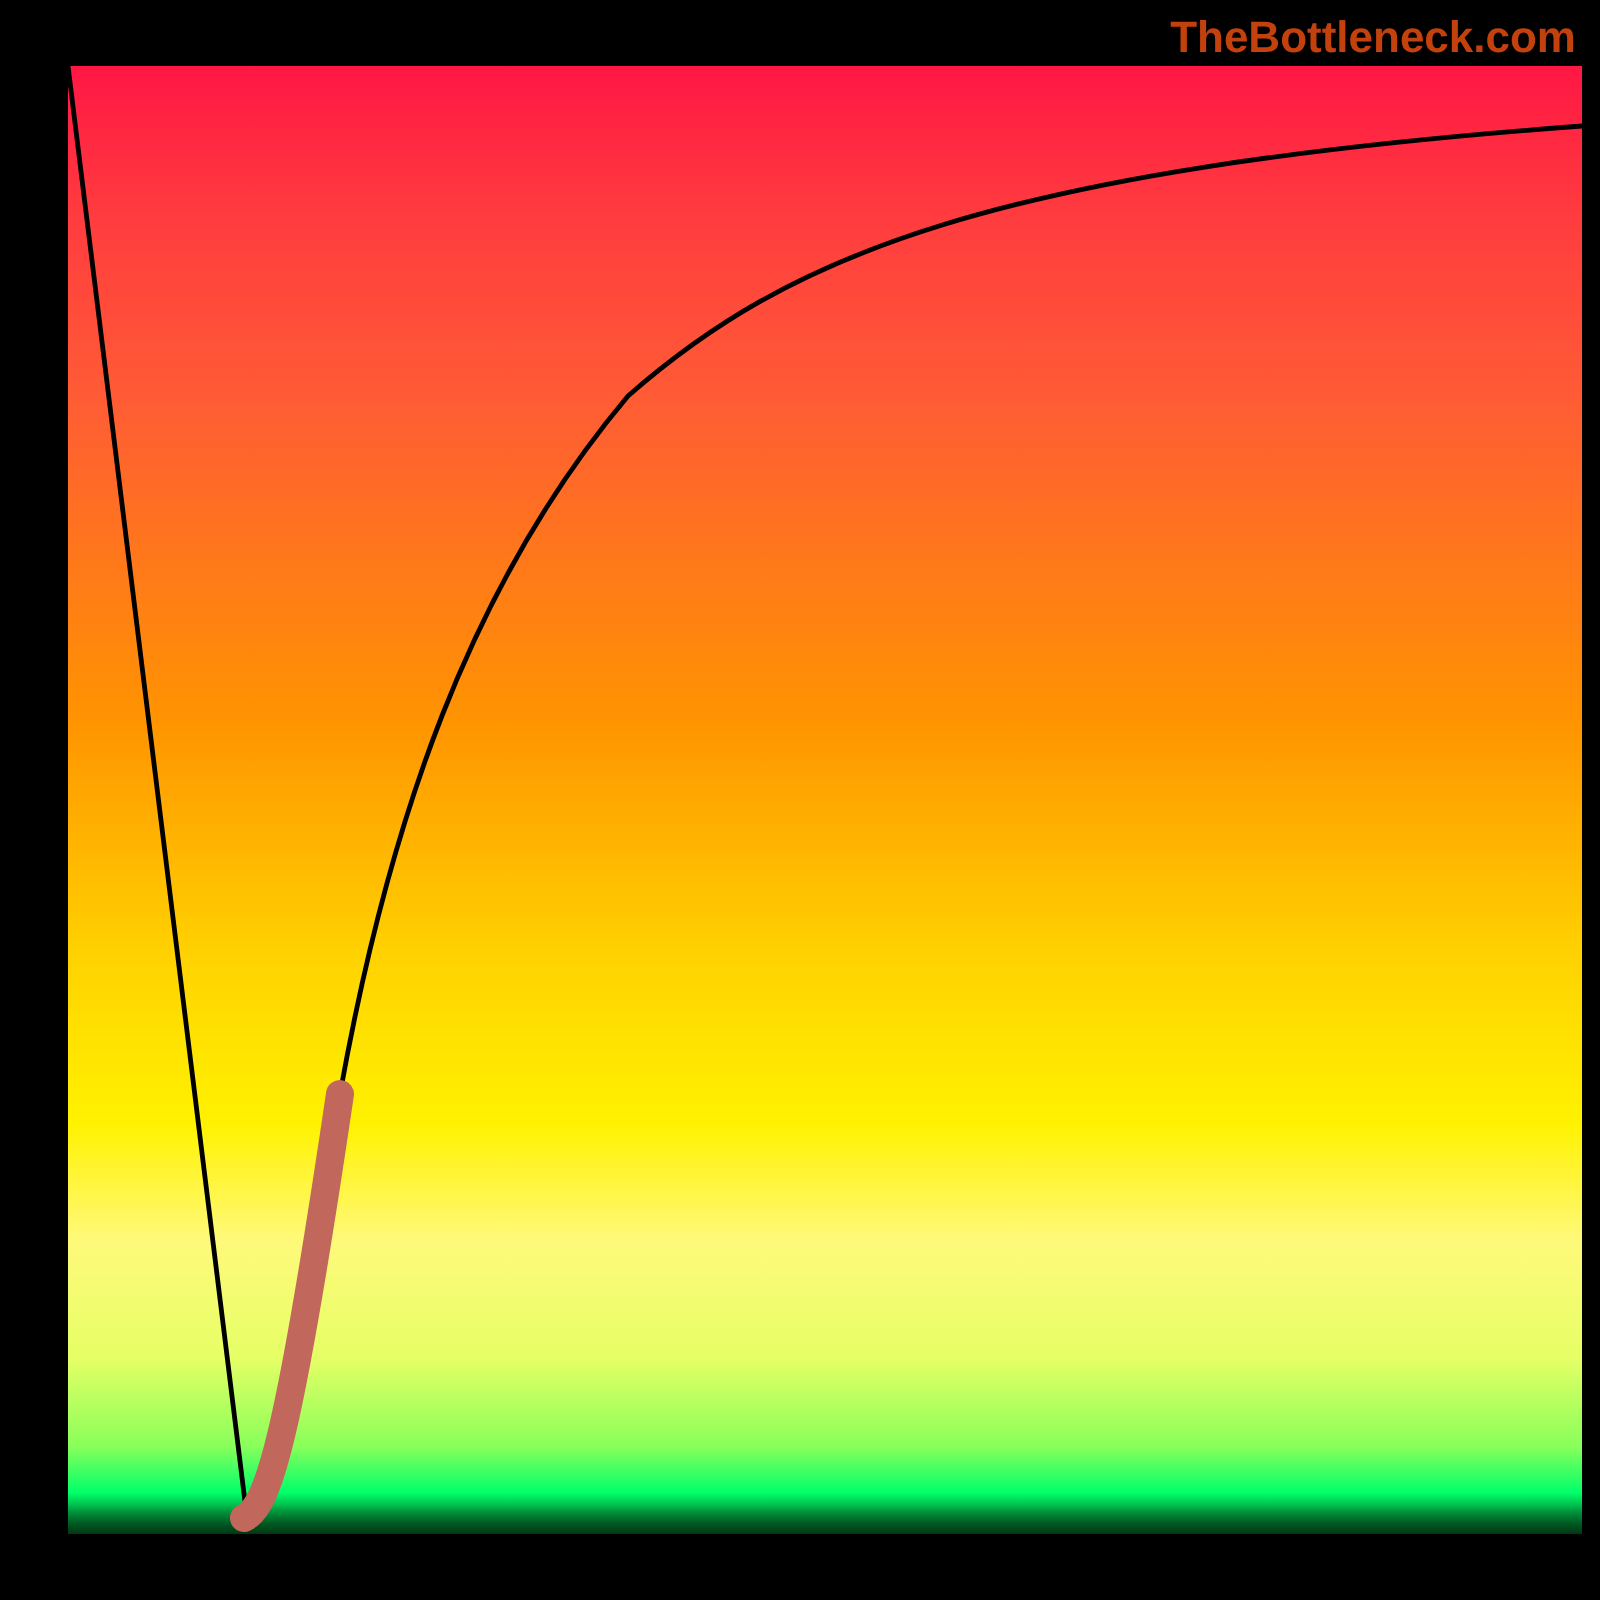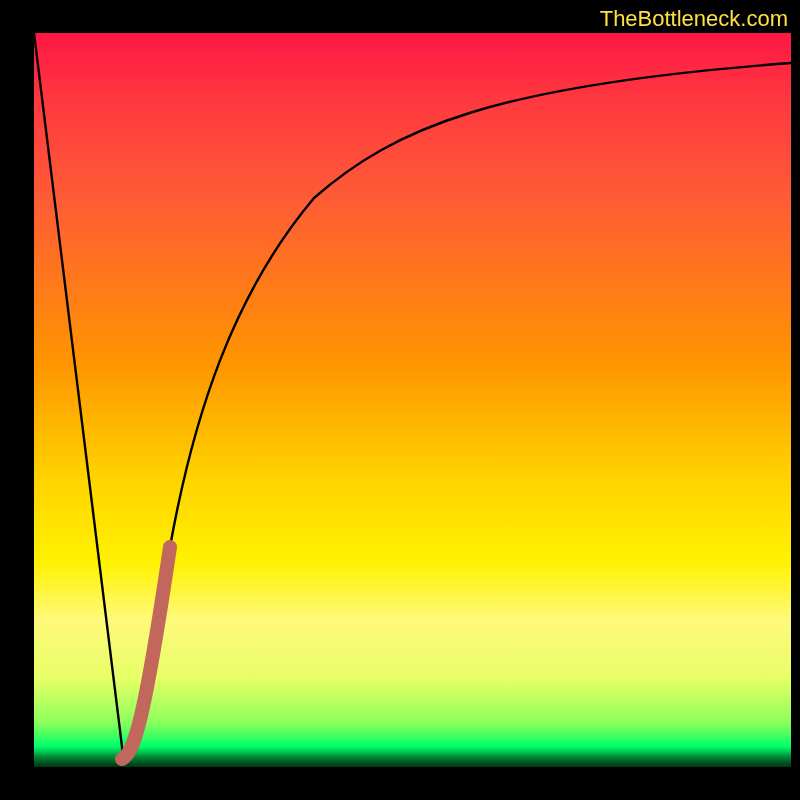--- a/index.html
+++ b/index.html
@@ -42,22 +42,22 @@
       #004a1c 99.6%,
       #003714 100%
     );
   }
   .watermark {
     position: absolute;
     top: 6px;
     right: 12px;
     font-family: Arial, Helvetica, sans-serif;
     font-size: 22px;
-    font-weight: 400;
-    color: #fde047;
+    font-weight: 700;
+    color: #c2410c;
     letter-spacing: 0px;
     user-select: none;
   }
   svg.curve {
     position: absolute;
     left: 0;
     top: 0;
     width: 757px;
     height: 734px;
   }

